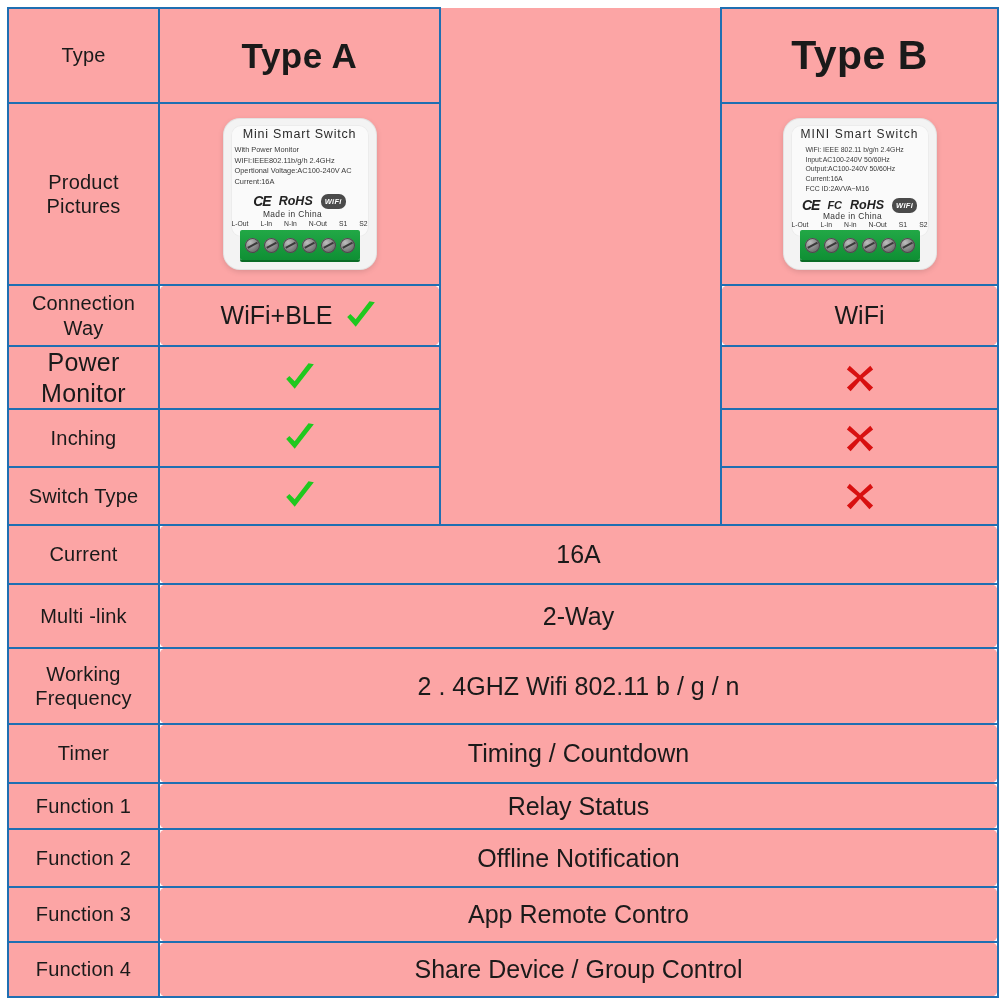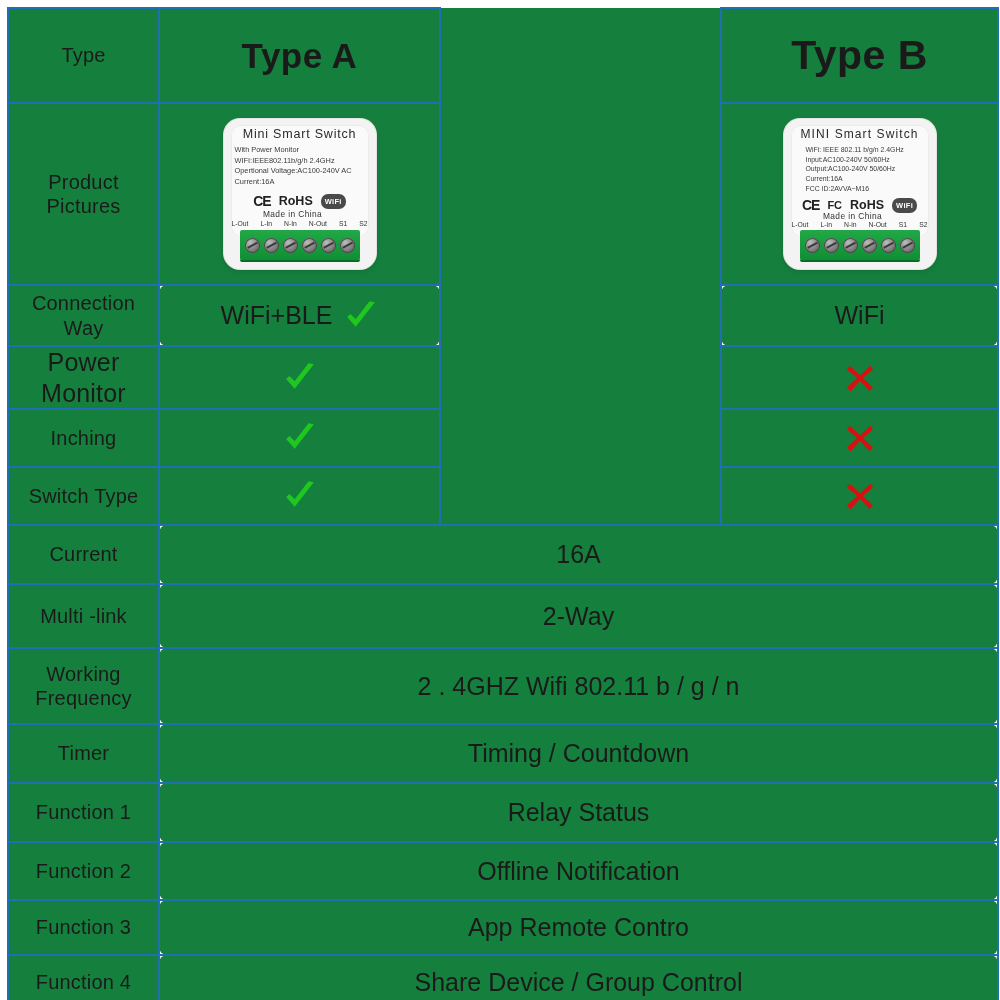--- a/index.html
+++ b/index.html
@@ -45,21 +45,21 @@
     border-collapse: collapse;
     table-layout: fixed;
     width: 990px;
     margin: 7px 0 0 7px;
   }
   table.cmp td {
     border: 2px solid #1f6fb2;
     padding: 0;
     text-align: center;
     vertical-align: middle;
-    background: #15803d;
+    background: #fca5a5;
     color: #1a1a1a;
   }
   
   td.lbl {
     background: #6ec6f0;
     font-size: 20px;
     line-height: 1.22;
     color: #111111;
     letter-spacing: .2px;
   }
@@ -143,20 +143,21 @@
   .dev-specs.b { left: 22px; font-size: 6.9px; line-height: 1.4; }
   .dev-certs {
     position: absolute;
     top: 74px; left: 0; right: 0;
     display: flex;
     align-items: center;
     justify-content: center;
     gap: 8px;
     font-size: 12px;
     color: #222;
+    font-style: italic;
   }
   .dev-certs .ce { font-size: 14px; font-weight: 700; letter-spacing: -1px; }
   .dev-certs .fcc { font-size: 11px; font-weight: 700; }
   .dev-certs .rohs { font-size: 12.5px; font-weight: 600; }
   .wifi-badge {
     width: 25px; height: 15px;
     background: #4a4a4a;
     border-radius: 7px;
     color: #ffffff;
     font-size: 7.5px;
@@ -408,21 +409,21 @@
           <div>Frequency</div>
         </td>
         <td class="val-wide" colspan="3">2 . 4GHZ Wifi 802.11 b / g / n</td>
       </tr>
 
       <tr style="height:59px">
         <td class="lbl">Timer</td>
         <td class="val-wide" colspan="3">Timing / Countdown</td>
       </tr>
 
-      <tr style="height:59px">
+      <tr style="height:46px">
         <td class="lbl">Function 1</td>
         <td class="val-wide" colspan="3">Relay Status</td>
       </tr>
 
       <tr style="height:58px">
         <td class="lbl">Function 2</td>
         <td class="val-wide" colspan="3">Offline Notification</td>
       </tr>
 
       <tr style="height:55px">

